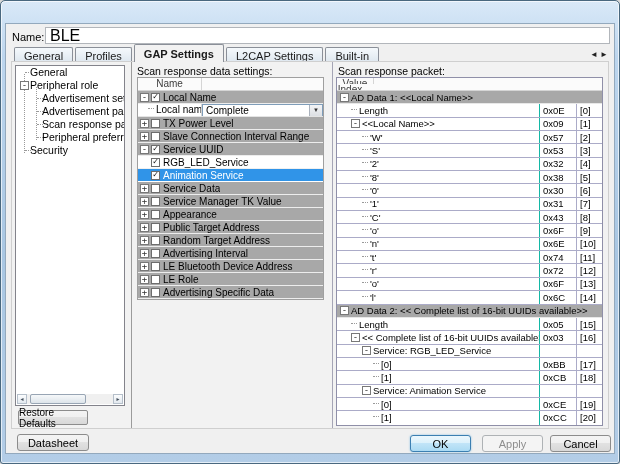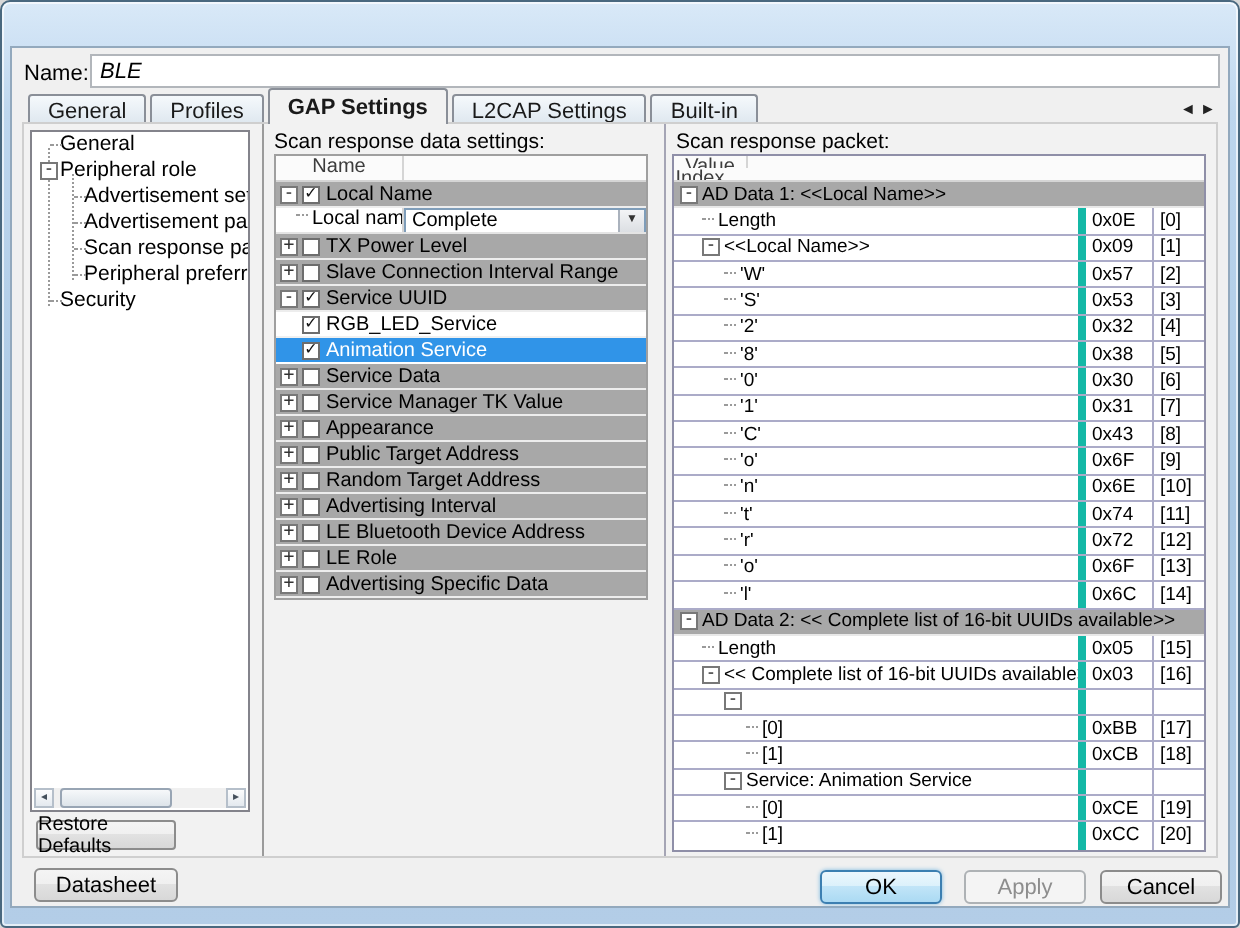--- a/index.html
+++ b/index.html
@@ -14,21 +14,21 @@
   .tb-btn{position:absolute;top:3px;height:15px;border-radius:2px;
           display:flex;align-items:center;justify-content:center;cursor:default;}
   .btn-help{right:43px;width:27px;border:1px solid #91a3b5;color:#2d5d93;font-size:10px;font-weight:bold;
             background:linear-gradient(#fdfeff,#e4edf6 45%,#cedcea);}
   .btn-close{right:11px;width:30px;border:1px solid #7c2d1d;color:#fff;font-size:9px;
              background:linear-gradient(#efa493,#da6h52 0,#dd6d55 40%,#c23b22 60%,#a82c12);}
   .client{position:absolute;left:4px;right:4px;top:22px;bottom:9px;background:#f0f0f0;
           border:1px solid #93a9bd;}
   .name-label{position:absolute;left:6px;top:7px;font-size:11px;color:#000;}
   .name-input{position:absolute;left:39px;top:3px;width:565px;height:17px;border:1px solid #b2b6bb;
-              background:#fff;font-family:"Liberation Sans",sans-serif;font-size:11px;padding:1px 4px;font-style:italic;}
+              background:#fff;font-family:"Liberation Sans",sans-serif;font-size:16px;padding:1px 4px;}
   
   .tabbar{position:absolute;left:8px;top:21px;height:17px;display:flex;align-items:flex-end;}
   .tab{height:15px;padding:1px 9px 0 9px;margin-right:2px;font-size:11px;color:#1a1a1a;
        border:1px solid #8a8f98;border-bottom:none;border-radius:2px 2px 0 0;
        background:linear-gradient(#f5f9fc,#dee7ef);display:flex;align-items:center;}
   .tab.active{height:18px;background:#f2f2f2;font-weight:bold;position:relative;z-index:3;}
   .tab-scroll{position:absolute;top:26px;right:6px;display:flex;gap:2px;}
   .tab-scroll span{font-size:8px;color:#222;width:8px;text-align:center;}
   
   .page{position:absolute;left:5px;right:5px;top:37px;height:368px;background:#f2f2f2;
@@ -91,21 +91,21 @@
              font-size:6px;color:#333;}
   
   .ptable{position:absolute;left:324px;top:15px;width:267px;border:1px solid #8f8fa8;background:#eaeaf6;}
   .ptable .hc1{flex:1;border-right:1px solid #d5d5d5;}
   .ptable .hc2{width:37px;border-right:1px solid #d5d5d5;}
   .ptable .hc3{width:26px;}
   .prow{display:flex;height:13.35px;font-size:9.5px;color:#000;background:#ffffff;
         border-bottom:1px solid #ababc8;overflow:hidden;}
   .prow:last-child{border-bottom:none;}
   .prow .dc{flex:1;display:flex;align-items:center;white-space:nowrap;overflow:hidden;}
-  .prow .vc{width:37px;border-left:4px solid #14b8a6;padding-left:3px;display:flex;align-items:center;}
+  .prow .vc{width:37px;border-left:1px solid #14b8a6;padding-left:3px;display:flex;align-items:center;}
   .prow .ic{width:26px;border-left:1px solid #ababc8;padding-left:3px;display:flex;align-items:center;}
   .prow.section{background:#a8a8a8;border-bottom:1px solid #e8e8e8;}
   .prow.section .dc{font-weight:normal;}
   .prow .expbox{margin:0 2px 0 0;}
 </style>
 </head>
 <body>
 
 <div class="win">
 
@@ -392,20 +392,21 @@
               <div class="dc" style="padding-left: 14px;">
                 <span class="expbox">-</span>
                 <span class="rl">&lt;&lt; Complete list of 16-bit UUIDs available&gt;&gt;</span>
               </div>
               <div class="vc">0x03</div>
               <div class="ic">[16]</div>
             </div>
             <div class="prow">
               <div class="dc" style="padding-left: 25px;">
                 <span class="expbox">-</span>
+                <span class="rl">Service: RGB_LED_Service</span>
               </div>
               <div class="vc"></div>
               <div class="ic"></div>
             </div>
             <div class="prow">
               <div class="dc" style="padding-left: 36px;">
                 <span class="dash"></span>
                 <span class="rl">[0]</span>
               </div>
               <div class="vc">0xBB</div>

